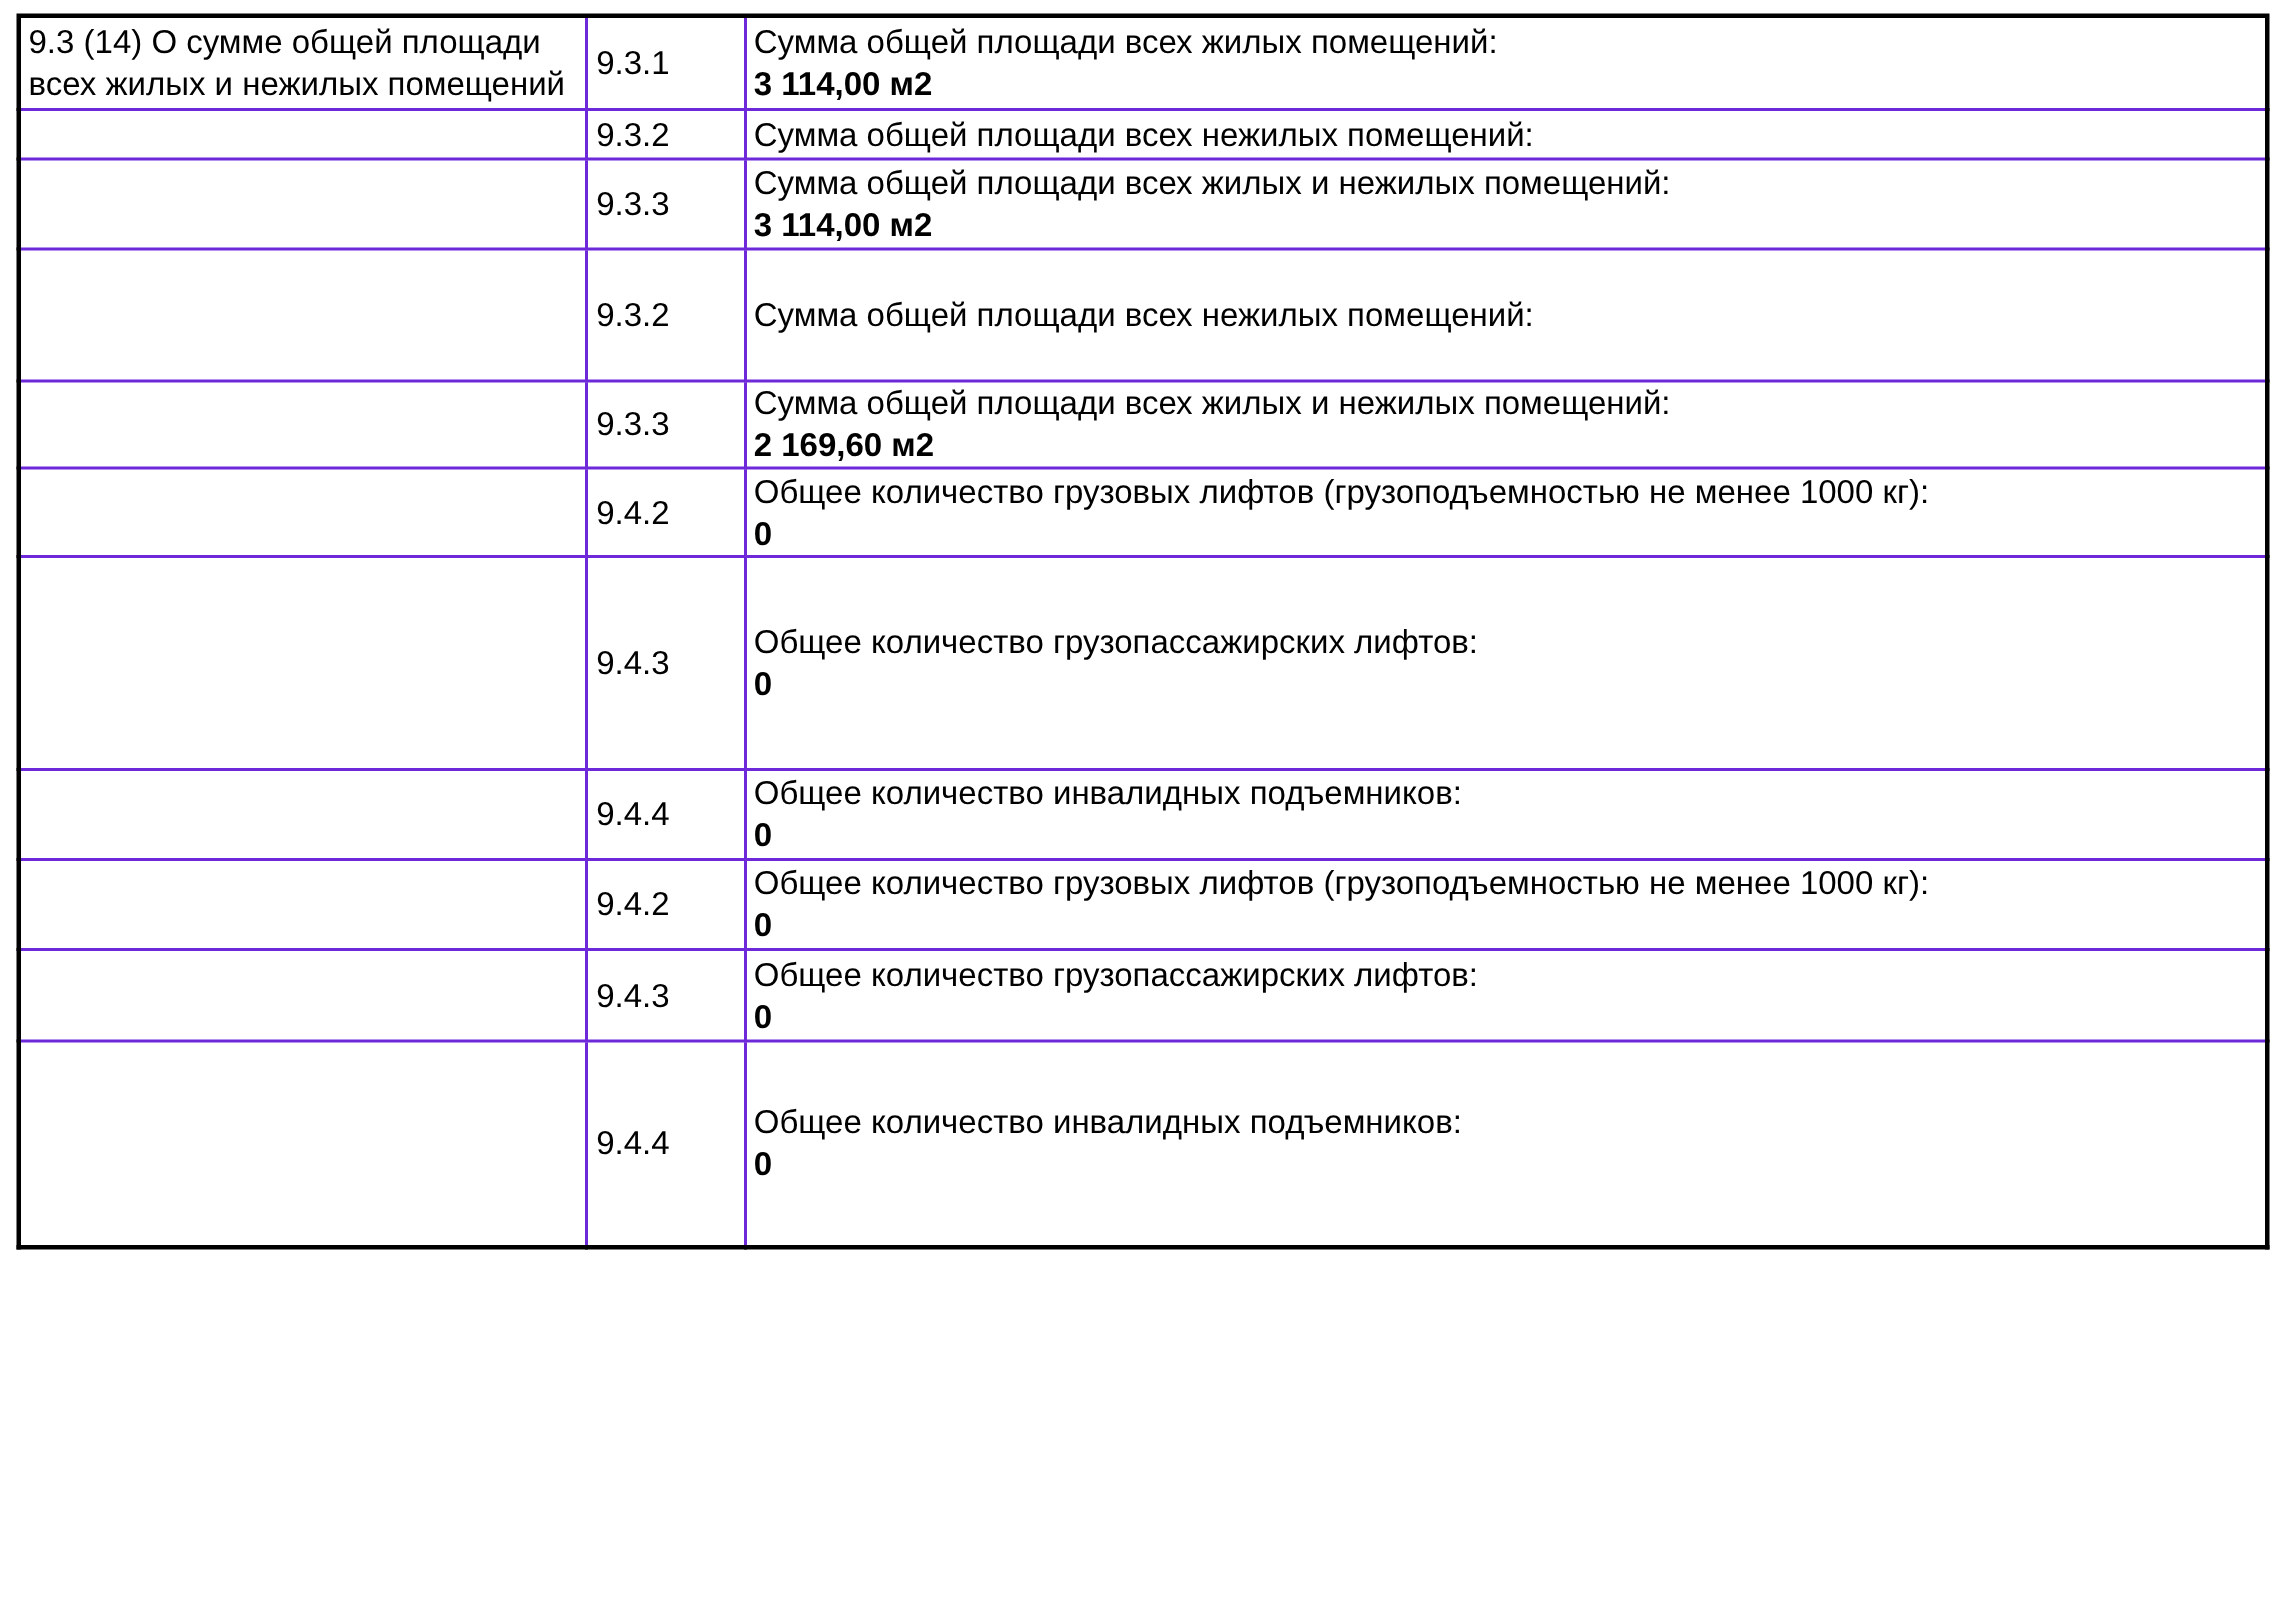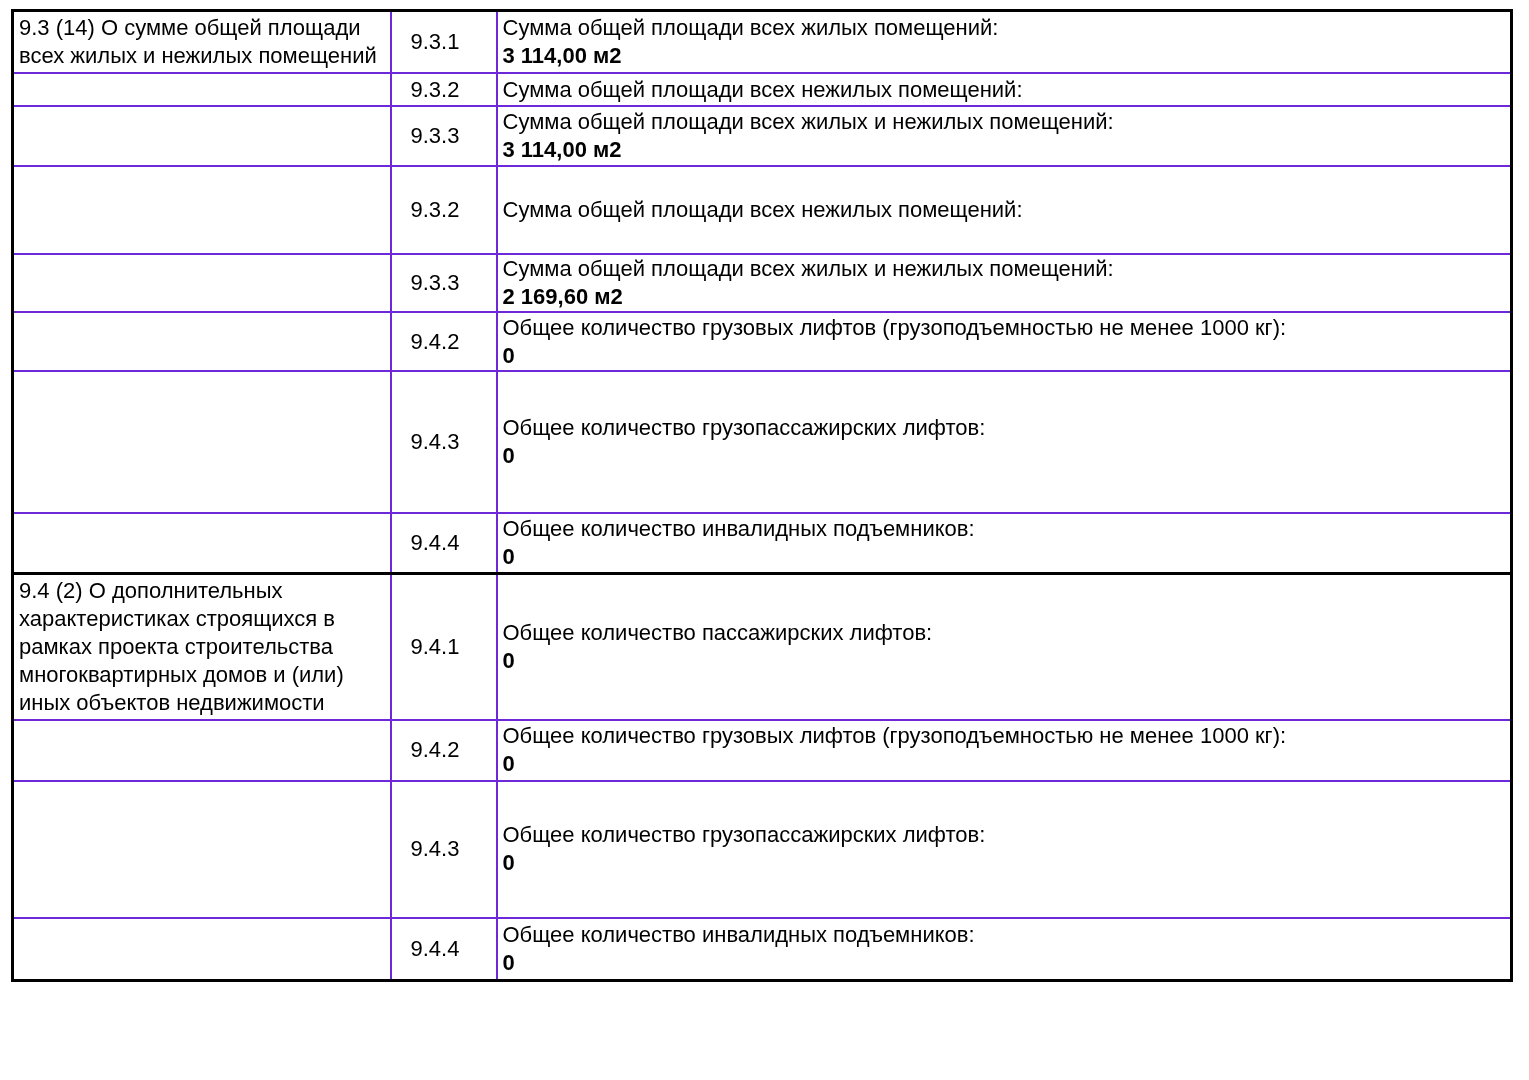--- a/index.html
+++ b/index.html
@@ -16,21 +16,21 @@
     width:1502px;
     border:3px solid #000;
   }
   td{
     border:2px solid #6d28d9;
     padding:0;
     overflow:hidden;
     word-wrap:break-word;
   }
   td.c1{vertical-align:top;padding:2px 6px 2px 5px}
-  td.c2{vertical-align:middle;padding:0 2px 0 19px}
+  td.c2{vertical-align:middle;padding:0 2px 0 6px}
   td.c3{vertical-align:middle;padding:0 4px 0 5px}
   tr.sec td{border-top:3px solid #000}
   .val{font-weight:bold}
   
   tr:nth-child(1){height:62px}
   tr:nth-child(2){height:33px}
   tr:nth-child(3){height:60px}
   tr:nth-child(4){height:88px}
   tr:nth-child(5){height:31px}
   tr:nth-child(6){height:59px}
@@ -126,30 +126,20 @@
     <tr>
       <td class="c1">
           <div></div>
         </td>
       <td class="c2">9.4.4</td>
       <td class="c3">
         <div>Общее количество инвалидных подъемников:</div>
         <div class="val">0</div>
       </td>
     </tr>
-    <tr class="sec">
-      <td class="c1">
-          <div>9.4 (2) О дополнительных характеристиках строящихся в рамках проекта строительства многоквартирных домов и (или) иных объектов недвижимости</div>
-        </td>
-      <td class="c2">9.4.1</td>
-      <td class="c3">
-        <div>Общее количество пассажирских лифтов:</div>
-        <div class="val">0</div>
-      </td>
-    </tr>
     <tr>
       <td class="c1">
           <div></div>
         </td>
       <td class="c2">9.4.2</td>
       <td class="c3">
         <div>Общее количество грузовых лифтов (грузоподъемностью не менее 1000 кг):</div>
         <div class="val">0</div>
       </td>
     </tr>

